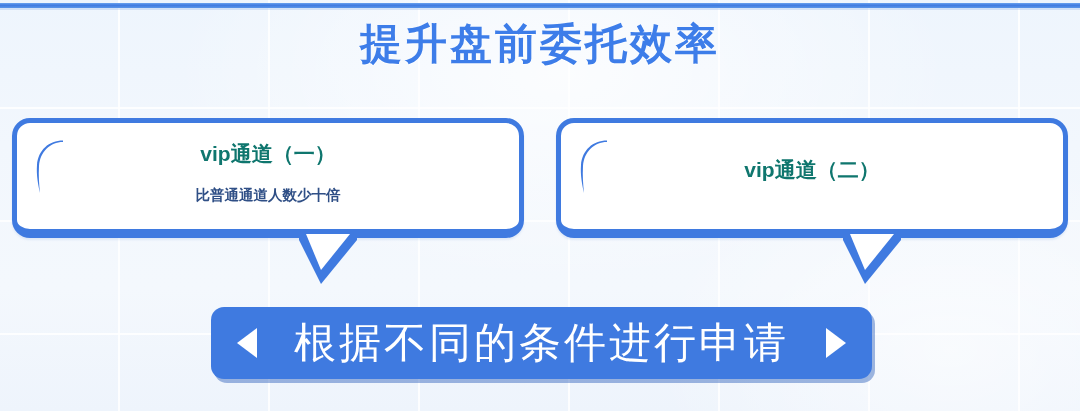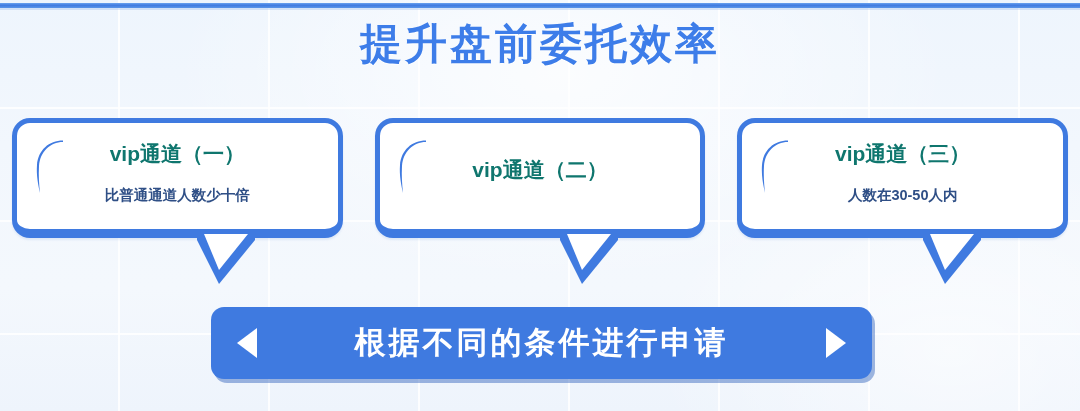--- a/index.html
+++ b/index.html
@@ -164,22 +164,22 @@
     display: flex;
     align-items: center;
     justify-content: space-between;
     padding: 0 26px;
     box-sizing: border-box;
   }
   #banner-text {
     flex: 1 1 auto;
     text-align: center;
     color: #ffffff;
-    font-size: 31px;
-    font-weight: bold;
+    font-size: 42px;
+    font-weight: normal;
     letter-spacing: 3px;
   }
   .tri {
     width: 0;
     height: 0;
     flex: 0 0 auto;
   }
   .tri-left {
     border-top: 15px solid transparent;
     border-bottom: 15px solid transparent;
@@ -230,35 +230,20 @@
         <div class="bubble-inner">
           <div class="bubble-title">vip通道（二）</div>
         </div>
       </div>
       <svg class="tail" viewBox="0 0 58 56">
         <path d="M0 0 L58 0 L58 6 L22 50 L0 6 Z" fill="#3f7ae0"></path>
         <path d="M7 0 L51 0 L22 36 Z" fill="#ffffff"></path>
       </svg>
     </div>
 
-    <div class="bubble-wrap">
-      <div class="bubble">
-        <svg class="quote-arc" viewBox="0 0 30 56">
-          <path d="M28 3 C15 3, 5 13, 4 27 C3.4 37, 4.2 46, 5 54 C3.2 46, 1.2 36, 2 26 C3.2 11, 14 1.5, 28 1.5 Z" fill="#3f7ae0"></path>
-        </svg>
-        <div class="bubble-inner">
-          <div class="bubble-title">vip通道（三）</div>
-          <div class="bubble-desc">人数在30-50人内</div>
-        </div>
-      </div>
-      <svg class="tail" viewBox="0 0 58 56">
-        <path d="M0 0 L58 0 L58 6 L22 50 L0 6 Z" fill="#3f7ae0"></path>
-        <path d="M7 0 L51 0 L22 36 Z" fill="#ffffff"></path>
-      </svg>
-    </div>
 
 
   </div>
 
   <div id="banner">
     <div class="tri tri-left"></div>
     <div id="banner-text">根据不同的条件进行申请</div>
     <div class="tri tri-right"></div>
   </div>
 

